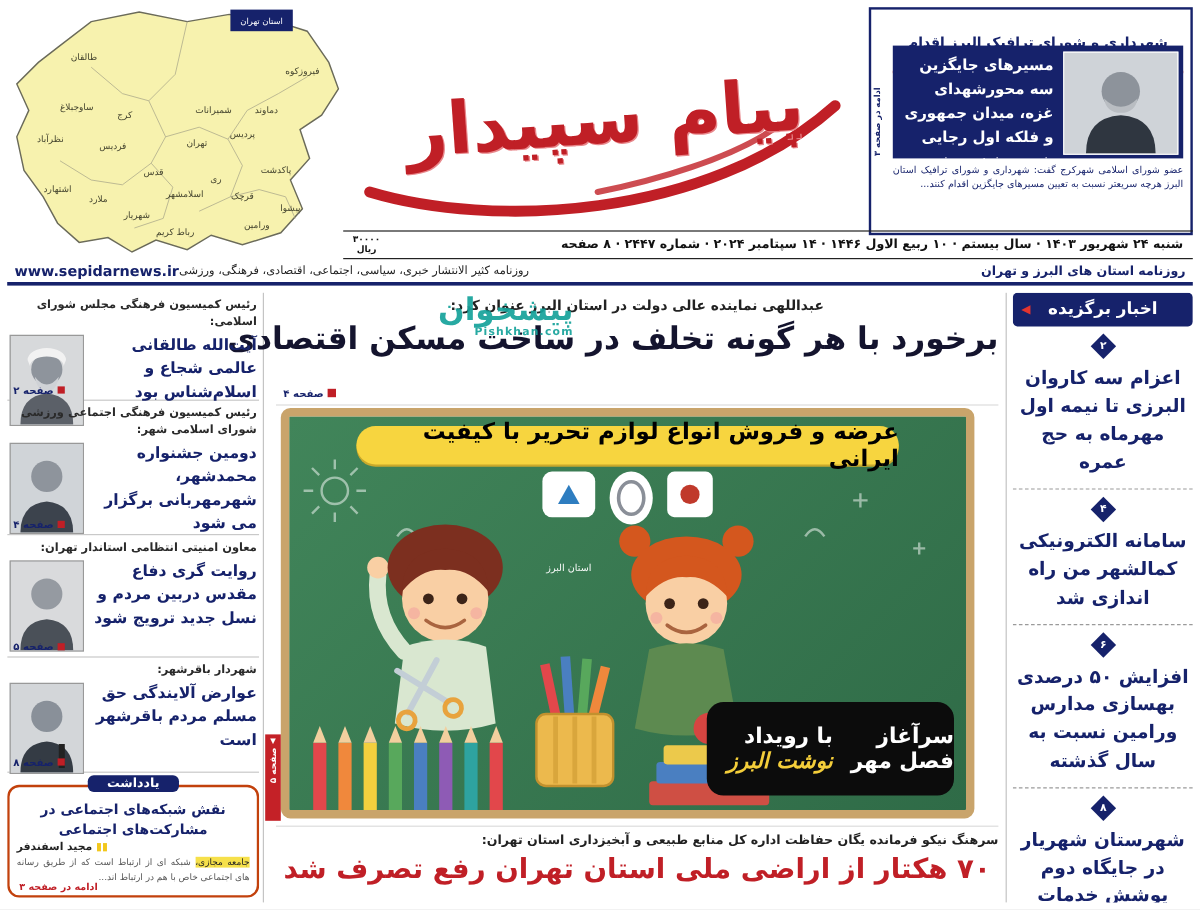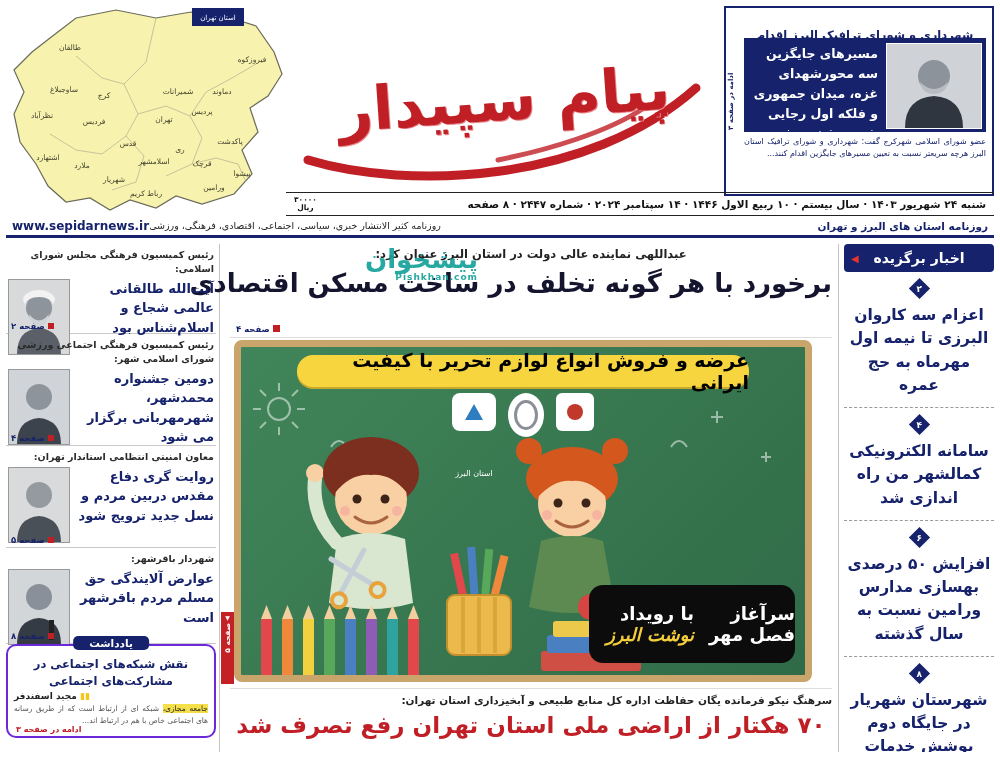--- a/index.html
+++ b/index.html
@@ -49,21 +49,21 @@
   
   .leftcol{left:6px;top:244px;width:210px;height:508px;overflow:hidden;}
   .lc-item{position:relative;border-bottom:1px solid #c9c9c9;box-sizing:border-box;padding:4px 2px 14px;}
   .lc-kicker{font-size:9.5px;font-weight:bold;color:#2a2a2a;line-height:1.45;text-align:right;}
   .lc-row{display:flex;margin-top:3px;gap:5px;}
   .lc-title{flex:1;font-size:13px;font-weight:bold;color:#16226b;line-height:1.5;text-align:right;}
   .lc-photo{width:60px;height:74px;flex:none;border:1px solid #999;background:#d7d9db;overflow:hidden;}
   .lc-page{position:absolute;left:5px;bottom:2px;font-size:8.5px;font-weight:bold;color:#16226b;}
   .lc-page::before{content:"";display:inline-block;width:6px;height:6px;background:#c01f26;margin-left:3px;}
 
-  .note{position:relative;border:2px solid #6d28d9;border-radius:10px;margin-top:0;height:94px;
+  .note{position:relative;border:2px solid #c2410c;border-radius:10px;margin-top:10px;height:94px;
         box-sizing:border-box;padding:10px 6px 4px;}
   .note-tab{position:absolute;top:-10px;left:50%;transform:translateX(-50%);background:#16226b;color:#fff;
             font-size:10.5px;font-weight:bold;padding:1px 16px;border-radius:5px;white-space:nowrap;}
   .note-title{font-size:11.5px;font-weight:bold;color:#16226b;text-align:center;line-height:1.45;}
   .note-author{font-size:9px;color:#222;text-align:left;margin-top:2px;font-weight:bold;}
   .note-bars{color:#f2c71c;font-size:9px;letter-spacing:-1px;}
   .note-body{font-size:7.5px;color:#555;line-height:1.5;text-align:justify;margin-top:2px;}
   .note-hl{background:#f6e04a;color:#222;}
   .note-cont{position:absolute;left:8px;bottom:2px;font-size:8px;font-weight:bold;color:#c01f26;}
 

